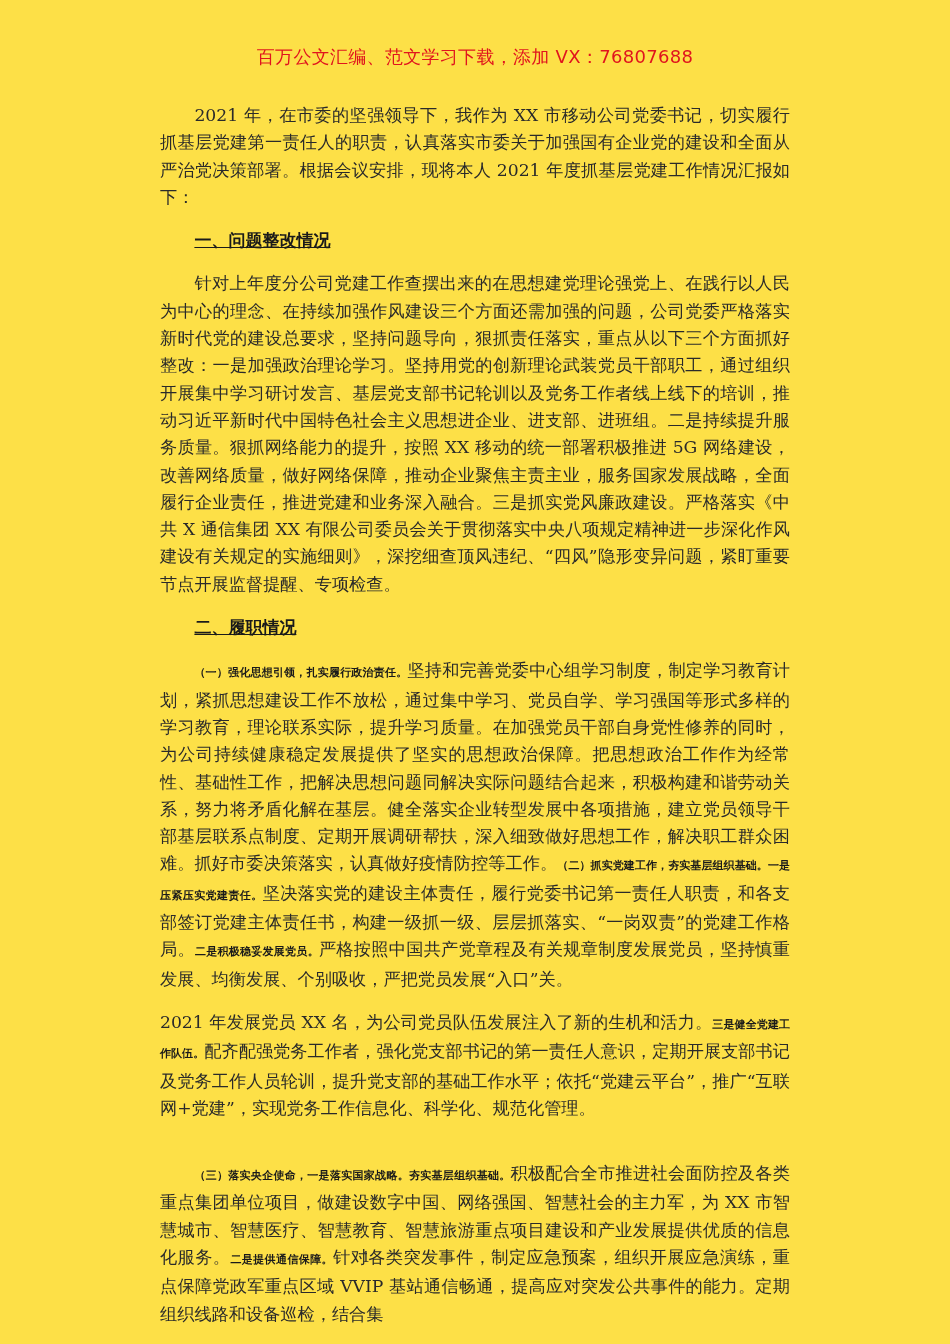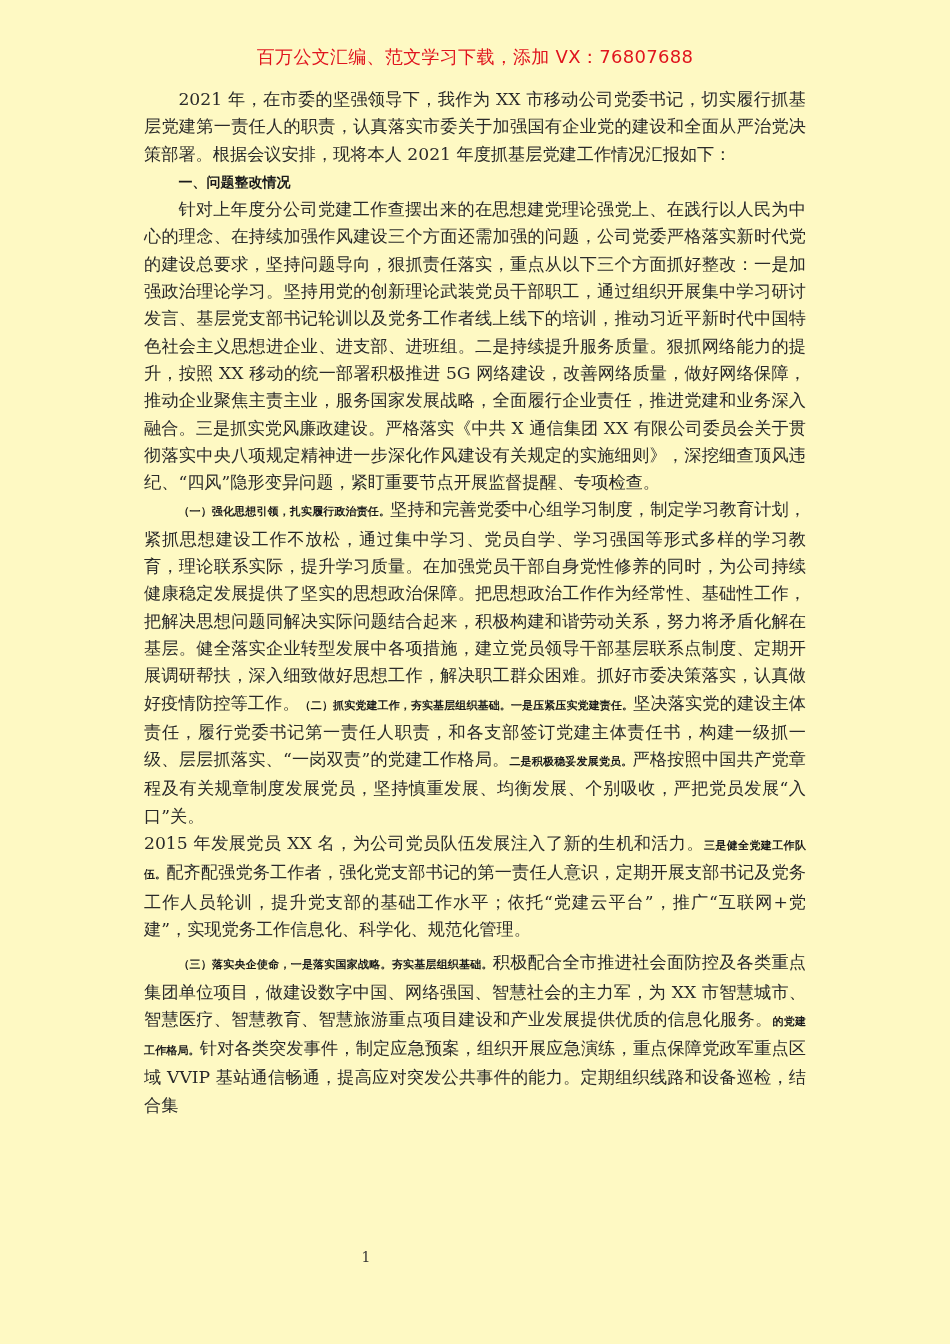--- a/index.html
+++ b/index.html
@@ -1,54 +1,55 @@
 <!DOCTYPE html>
 <html><head>
 <meta charset="utf-8">
 <style>
   html, body { margin: 0; padding: 0; background: #ffffff; }
   body { width: 950px; height: 1344px; position: relative; overflow: hidden; }
-  .page { position: absolute; left: 0; top: 0; width: 950px; height: 1344px; background: #fef9c3; }
+  .page { position: absolute; left: 0; top: 0; width: 950px; height: 1344px; background: #fde047; }
   .banner {
     position: absolute; left: 0; top: 44px; width: 950px; text-align: center;
     color: #e0141e; font-family: "DejaVu Sans", "Liberation Sans", sans-serif;
     font-size: 18px; line-height: 26px; letter-spacing: 0.3px;
   }
   .body {
     position: absolute; left: 144px; top: 86px; width: 662px;
     font-family: "DejaVu Serif", "Liberation Serif", serif;
     font-size: 17.2px; line-height: 27.3px; color: #2a2a2a;
     text-align: justify; text-justify: inter-character;
   }
-  .body p { margin: 0; }
+  .body p { margin: 16px; }
   .indent { text-indent: 2em; }
-  .h { font-family: "DejaVu Sans", "Liberation Sans", sans-serif; font-weight: bold; font-size: 14px; color: #1a1a1a; }
+  .h { font-family: "DejaVu Sans", "Liberation Sans", sans-serif; font-weight: bold; font-size: 17px; color: #1a1a1a; text-decoration: underline; }
   .heading { text-indent: 2em; }
   b { font-family: "DejaVu Sans", "Liberation Sans", sans-serif; font-weight: bold; font-size: 11px; color: #1a1a1a; }
   .gap { height: 6px; }
   .pagenum {
     position: absolute; left: 356px; top: 1249px; width: 20px; text-align: center;
     font-family: "DejaVu Serif", "Liberation Serif", serif; font-size: 14px; color: #333;
   }
 </style>
 </head>
 <body>
 
 <div class="page">
   <div class="banner">百万公文汇编、范文学习下载，添加 VX：76807688</div>
 
   <div class="body">
     <p class="indent">2021 年，在市委的坚强领导下，我作为 XX 市移动公司党委书记，切实履行抓基层党建第一责任人的职责，认真落实市委关于加强国有企业党的建设和全面从严治党决策部署。根据会议安排，现将本人 2021 年度抓基层党建工作情况汇报如下：</p>
 
     <p class="heading"><span class="h">一、问题整改情况</span></p>
     <p class="indent">针对上年度分公司党建工作查摆出来的在思想建党理论强党上、在践行以人民为中心的理念、在持续加强作风建设三个方面还需加强的问题，公司党委严格落实新时代党的建设总要求，坚持问题导向，狠抓责任落实，重点从以下三个方面抓好整改：一是加强政治理论学习。坚持用党的创新理论武装党员干部职工，通过组织开展集中学习研讨发言、基层党支部书记轮训以及党务工作者线上线下的培训，推动习近平新时代中国特色社会主义思想进企业、进支部、进班组。二是持续提升服务质量。狠抓网络能力的提升，按照 XX 移动的统一部署积极推进 5G 网络建设，改善网络质量，做好网络保障，推动企业聚焦主责主业，服务国家发展战略，全面履行企业责任，推进党建和业务深入融合。三是抓实党风廉政建设。严格落实《中共 X 通信集团 XX 有限公司委员会关于贯彻落实中央八项规定精神进一步深化作风建设有关规定的实施细则》，深挖细查顶风违纪、“四风”隐形变异问题，紧盯重要节点开展监督提醒、专项检查。</p>
 
+    <p class="heading"><span class="h">二、履职情况</span></p>
 
     <p class="indent"><b>（一）强化思想引领，扎实履行政治责任。</b><span>坚持和完善党委中心组学习制度，制定学习教育计划，紧抓思想建设工作不放松，通过集中学习、党员自学、学习强国等形式多样的学习教育，理论联系实际，提升学习质量。在加强党员干部自身党性修养的同时，为公司持续健康稳定发展提供了坚实的思想政治保障。把思想政治工作作为经常性、基础性工作，把解决思想问题同解决实际问题结合起来，积极构建和谐劳动关系，努力将矛盾化解在基层。健全落实企业转型发展中各项措施，建立党员领导干部基层联系点制度、定期开展调研帮扶，深入细致做好思想工作，解决职工群众困难。抓好市委决策落实，认真做好疫情防控等工作。</span><b>（二）抓实党建工作，夯实基层组织基础。</b><b>一是压紧压实党建责任。</b><span>坚决落实党的建设主体责任，履行党委书记第一责任人职责，和各支部签订党建主体责任书，构建一级抓一级、层层抓落实、“一岗双责”的党建工作格局。</span><b>二是积极稳妥发展党员。</b><span>严格按照中国共产党章程及有关规章制度发展党员，坚持慎重发展、均衡发展、个别吸收，严把党员发展“入口”关。</span></p>
-    <p><span>2015 年发展党员 XX 名，为公司党员队伍发展注入了新的生机和活力。</span><b>三是健全党建工作队伍。</b><span>配齐配强党务工作者，强化党支部书记的第一责任人意识，定期开展支部书记及党务工作人员轮训，提升党支部的基础工作水平；依托“党建云平台”，推广“互联网+党建”，实现党务工作信息化、科学化、规范化管理。</span></p>
+    <p><span>2021 年发展党员 XX 名，为公司党员队伍发展注入了新的生机和活力。</span><b>三是健全党建工作队伍。</b><span>配齐配强党务工作者，强化党支部书记的第一责任人意识，定期开展支部书记及党务工作人员轮训，提升党支部的基础工作水平；依托“党建云平台”，推广“互联网+党建”，实现党务工作信息化、科学化、规范化管理。</span></p>
 
     <div class="gap"></div>
 
-    <p class="indent"><b>（三）落实央企使命，一是落实国家战略。</b><b>夯实基层组织基础。</b><span>积极配合全市推进社会面防控及各类重点集团单位项目，做建设数字中国、网络强国、智慧社会的主力军，为 XX 市智慧城市、智慧医疗、智慧教育、智慧旅游重点项目建设和产业发展提供优质的信息化服务。</span><b>的党建工作格局。</b><span>针对各类突发事件，制定应急预案，组织开展应急演练，重点保障党政军重点区域 VVIP 基站通信畅通，提高应对突发公共事件的能力。定期组织线路和设备巡检，结合集</span></p>
+    <p class="indent"><b>（三）落实央企使命，一是落实国家战略。</b><b>夯实基层组织基础。</b><span>积极配合全市推进社会面防控及各类重点集团单位项目，做建设数字中国、网络强国、智慧社会的主力军，为 XX 市智慧城市、智慧医疗、智慧教育、智慧旅游重点项目建设和产业发展提供优质的信息化服务。</span><b>二是提供通信保障。</b><span>针对各类突发事件，制定应急预案，组织开展应急演练，重点保障党政军重点区域 VVIP 基站通信畅通，提高应对突发公共事件的能力。定期组织线路和设备巡检，结合集</span></p>
   </div>
 
   <div class="pagenum">1</div>
 </div>
 
 </body></html>

